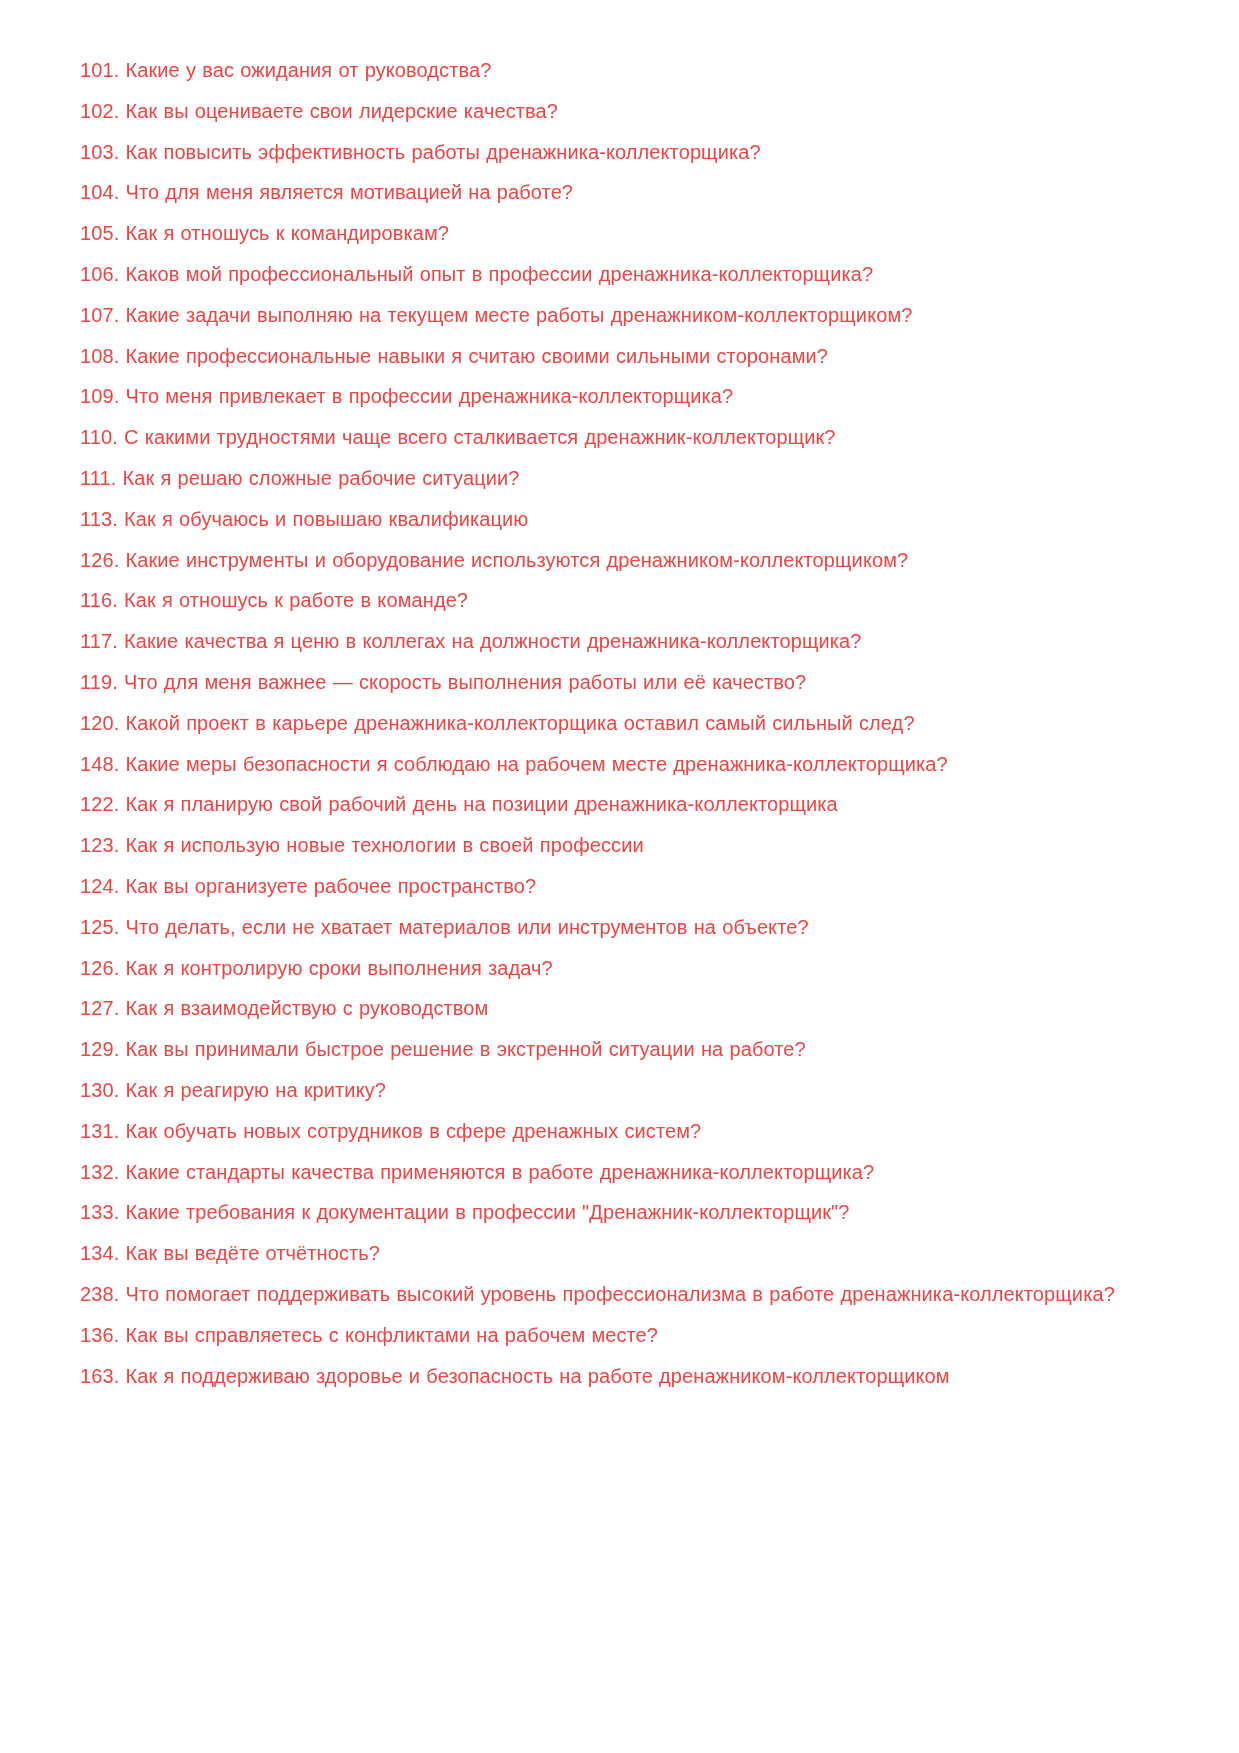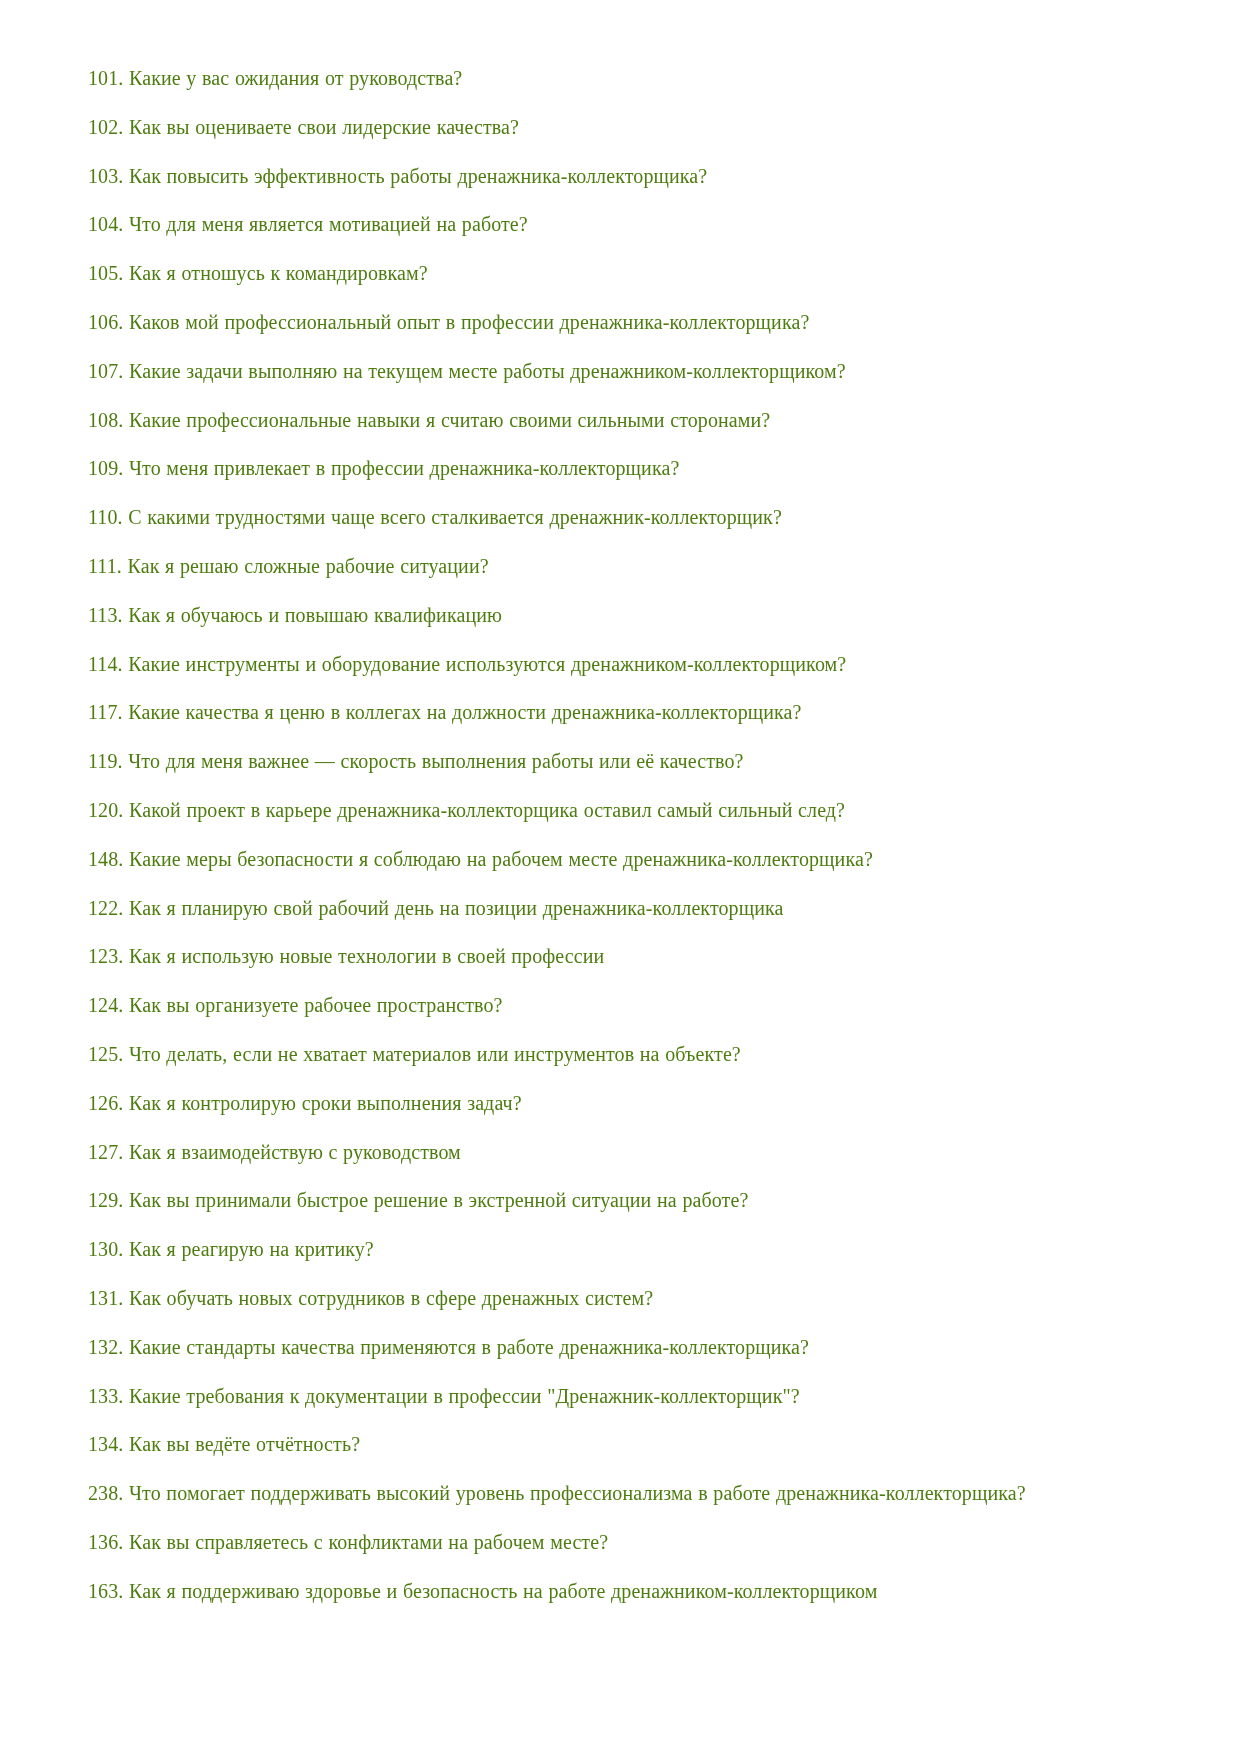--- a/index.html
+++ b/index.html
@@ -14,49 +14,49 @@
     box-sizing: border-box;
     padding: 48px 80px 40px 76px;
     overflow: hidden;
     font-family: "Liberation Sans", "DejaVu Sans", sans-serif;
     color: #333333;
   }
   .question-list {
     width: 100%;
   }
   .question-line {
-    margin: 12px;
+    margin: 4px;
     padding: 0;
     font-size: 20px;
     line-height: 36.8px;
     font-weight: 400;
     letter-spacing: 0.1px;
     word-spacing: 0.5px;
-    color: #4d7c0f;
-    font-family: Liberation Serif, serif;
+    color: #ef4444;
   }
 </style>
 </head>
 <body>
 
 <div class="page">
   <div class="question-list">
       <p class="question-line">101. Какие у вас ожидания от руководства?</p>
       <p class="question-line">102. Как вы оцениваете свои лидерские качества?</p>
       <p class="question-line">103. Как повысить эффективность работы дренажника-коллекторщика?</p>
       <p class="question-line">104. Что для меня является мотивацией на работе?</p>
       <p class="question-line">105. Как я отношусь к командировкам?</p>
       <p class="question-line">106. Каков мой профессиональный опыт в профессии дренажника-коллекторщика?</p>
       <p class="question-line">107. Какие задачи выполняю на текущем месте работы дренажником-коллекторщиком?</p>
       <p class="question-line">108. Какие профессиональные навыки я считаю своими сильными сторонами?</p>
       <p class="question-line">109. Что меня привлекает в профессии дренажника-коллекторщика?</p>
       <p class="question-line">110. С какими трудностями чаще всего сталкивается дренажник-коллекторщик?</p>
       <p class="question-line">111. Как я решаю сложные рабочие ситуации?</p>
       <p class="question-line">113. Как я обучаюсь и повышаю квалификацию</p>
-      <p class="question-line">114. Какие инструменты и оборудование используются дренажником-коллекторщиком?</p>
+      <p class="question-line">126. Какие инструменты и оборудование используются дренажником-коллекторщиком?</p>
+      <p class="question-line">116. Как я отношусь к работе в команде?</p>
       <p class="question-line">117. Какие качества я ценю в коллегах на должности дренажника-коллекторщика?</p>
       <p class="question-line">119. Что для меня важнее — скорость выполнения работы или её качество?</p>
       <p class="question-line">120. Какой проект в карьере дренажника-коллекторщика оставил самый сильный след?</p>
       <p class="question-line">148. Какие меры безопасности я соблюдаю на рабочем месте дренажника-коллекторщика?</p>
       <p class="question-line">122. Как я планирую свой рабочий день на позиции дренажника-коллекторщика</p>
       <p class="question-line">123. Как я использую новые технологии в своей профессии</p>
       <p class="question-line">124. Как вы организуете рабочее пространство?</p>
       <p class="question-line">125. Что делать, если не хватает материалов или инструментов на объекте?</p>
       <p class="question-line">126. Как я контролирую сроки выполнения задач?</p>
       <p class="question-line">127. Как я взаимодействую с руководством</p>

